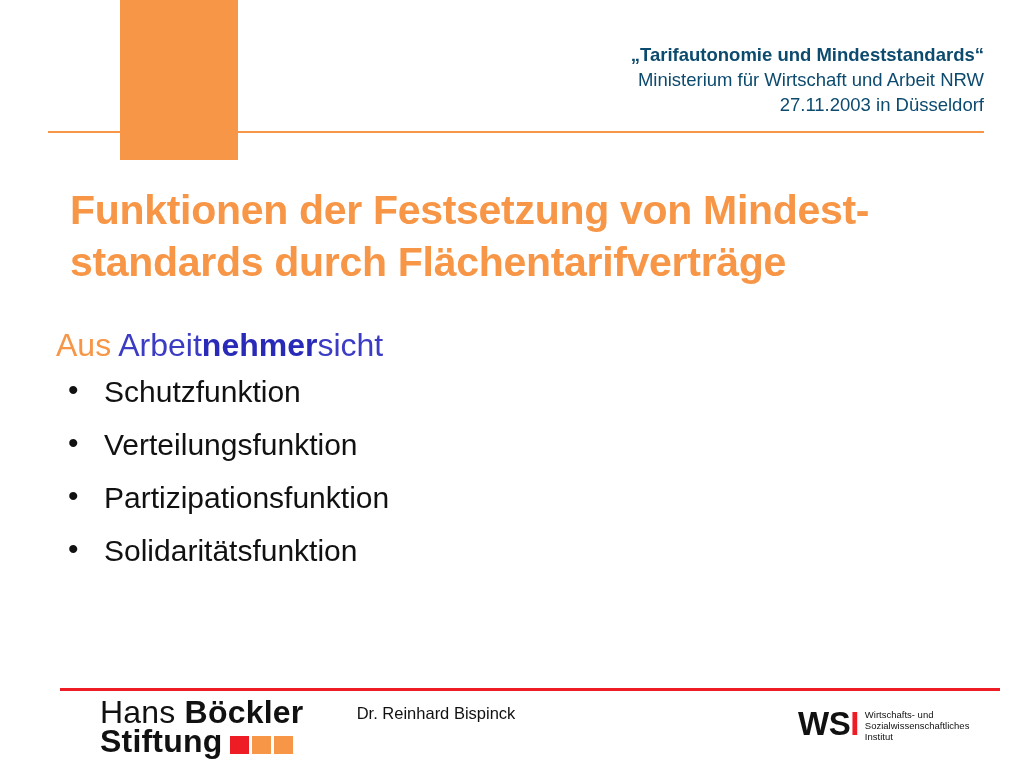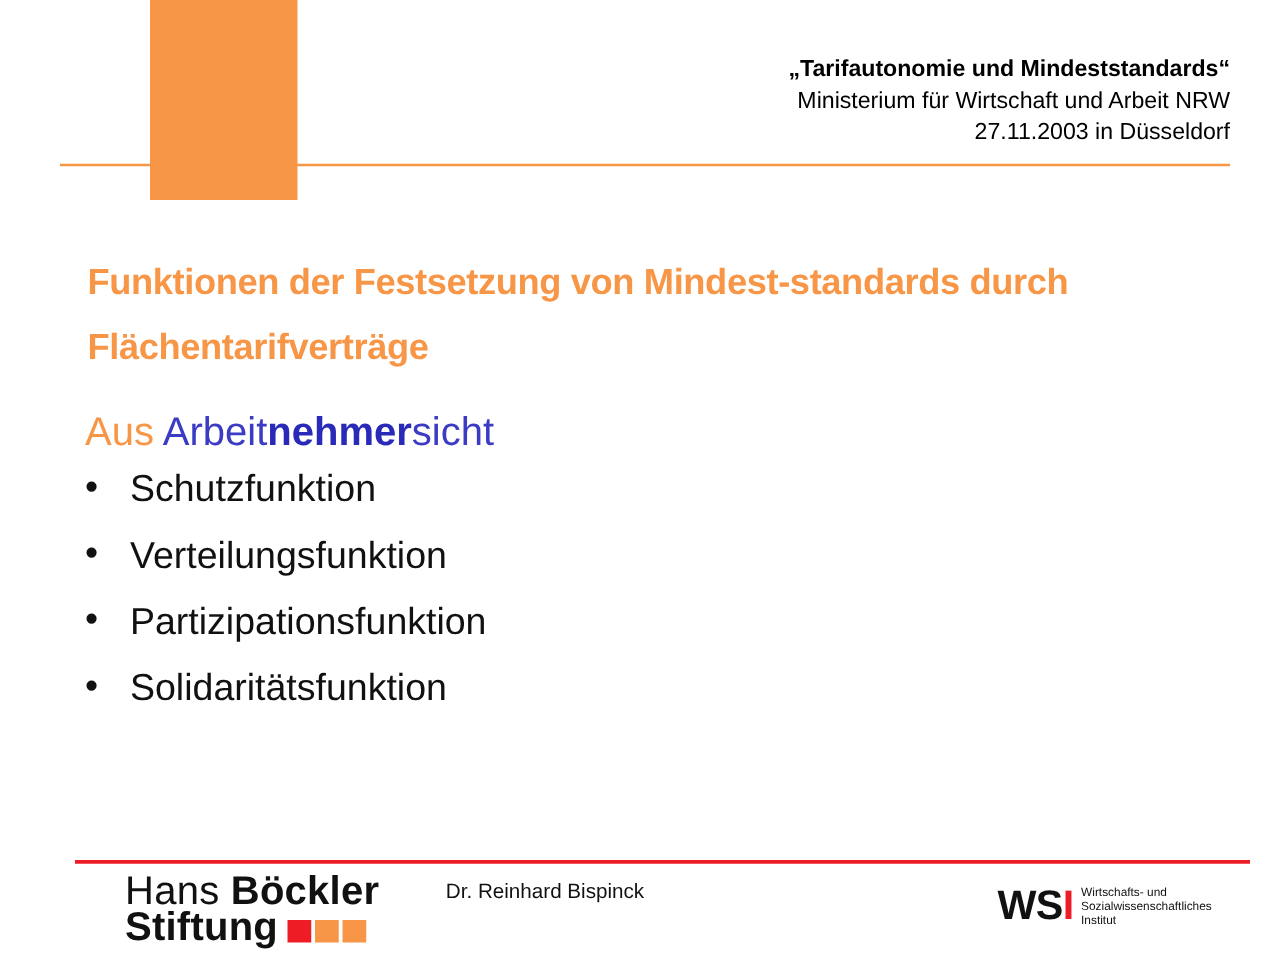--- a/index.html
+++ b/index.html
@@ -36,40 +36,39 @@
     width: 936px;
     height: 2px;
     background: #F79646;
   }
   .header-text {
     position: absolute;
     right: 40px;
     top: 42px;
     width: 620px;
     text-align: right;
-    color: #000000;
+    color: #0c4a6e;
     font-size: 18.5px;
     line-height: 25px;
   }
   .header-text .line1 {
     font-weight: bold;
   }
 
   
   .slide-title {
     position: absolute;
     left: 70px;
     top: 184px;
     width: 920px;
     color: #F79646;
-    font-size: 29px;
+    font-size: 41px;
     font-weight: bold;
     line-height: 52px;
     letter-spacing: -0.3px;
-    margin-top: 16px;
   }
 
   
   .columns {
     position: absolute;
     left: 56px;
     top: 326px;
     width: 940px;
     display: flex;
     gap: 0px;
@@ -77,21 +76,21 @@
   .col {
     width: 470px;
   }
   .col-right {
     padding-left: 6px;
   }
   .col-heading {
     font-size: 32px;
     line-height: 38px;
     color: #3B3BC4;
-    margin: 0 0 8px 12px;
+    margin: 0 0 8px 0;
     white-space: nowrap;
   }
   .col-heading .aus {
     color: #F79646;
   }
   .col-heading .strong {
     font-weight: bold;
     color: #2A2AB8;
   }
   .bullets {

